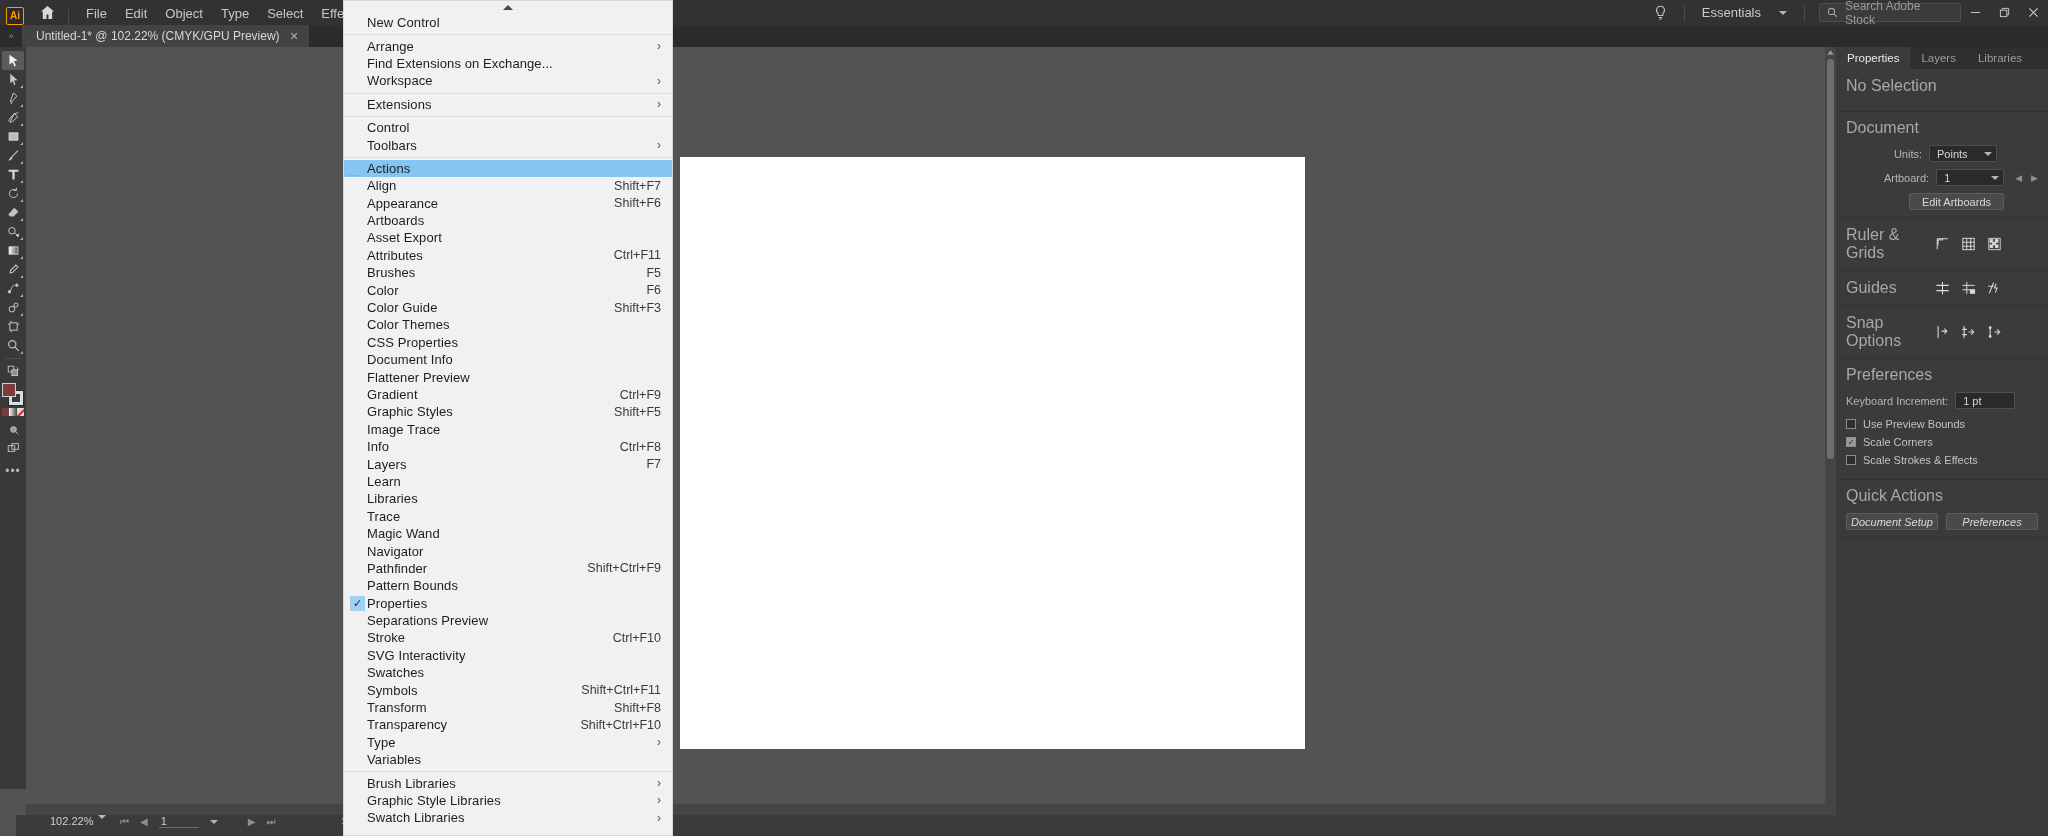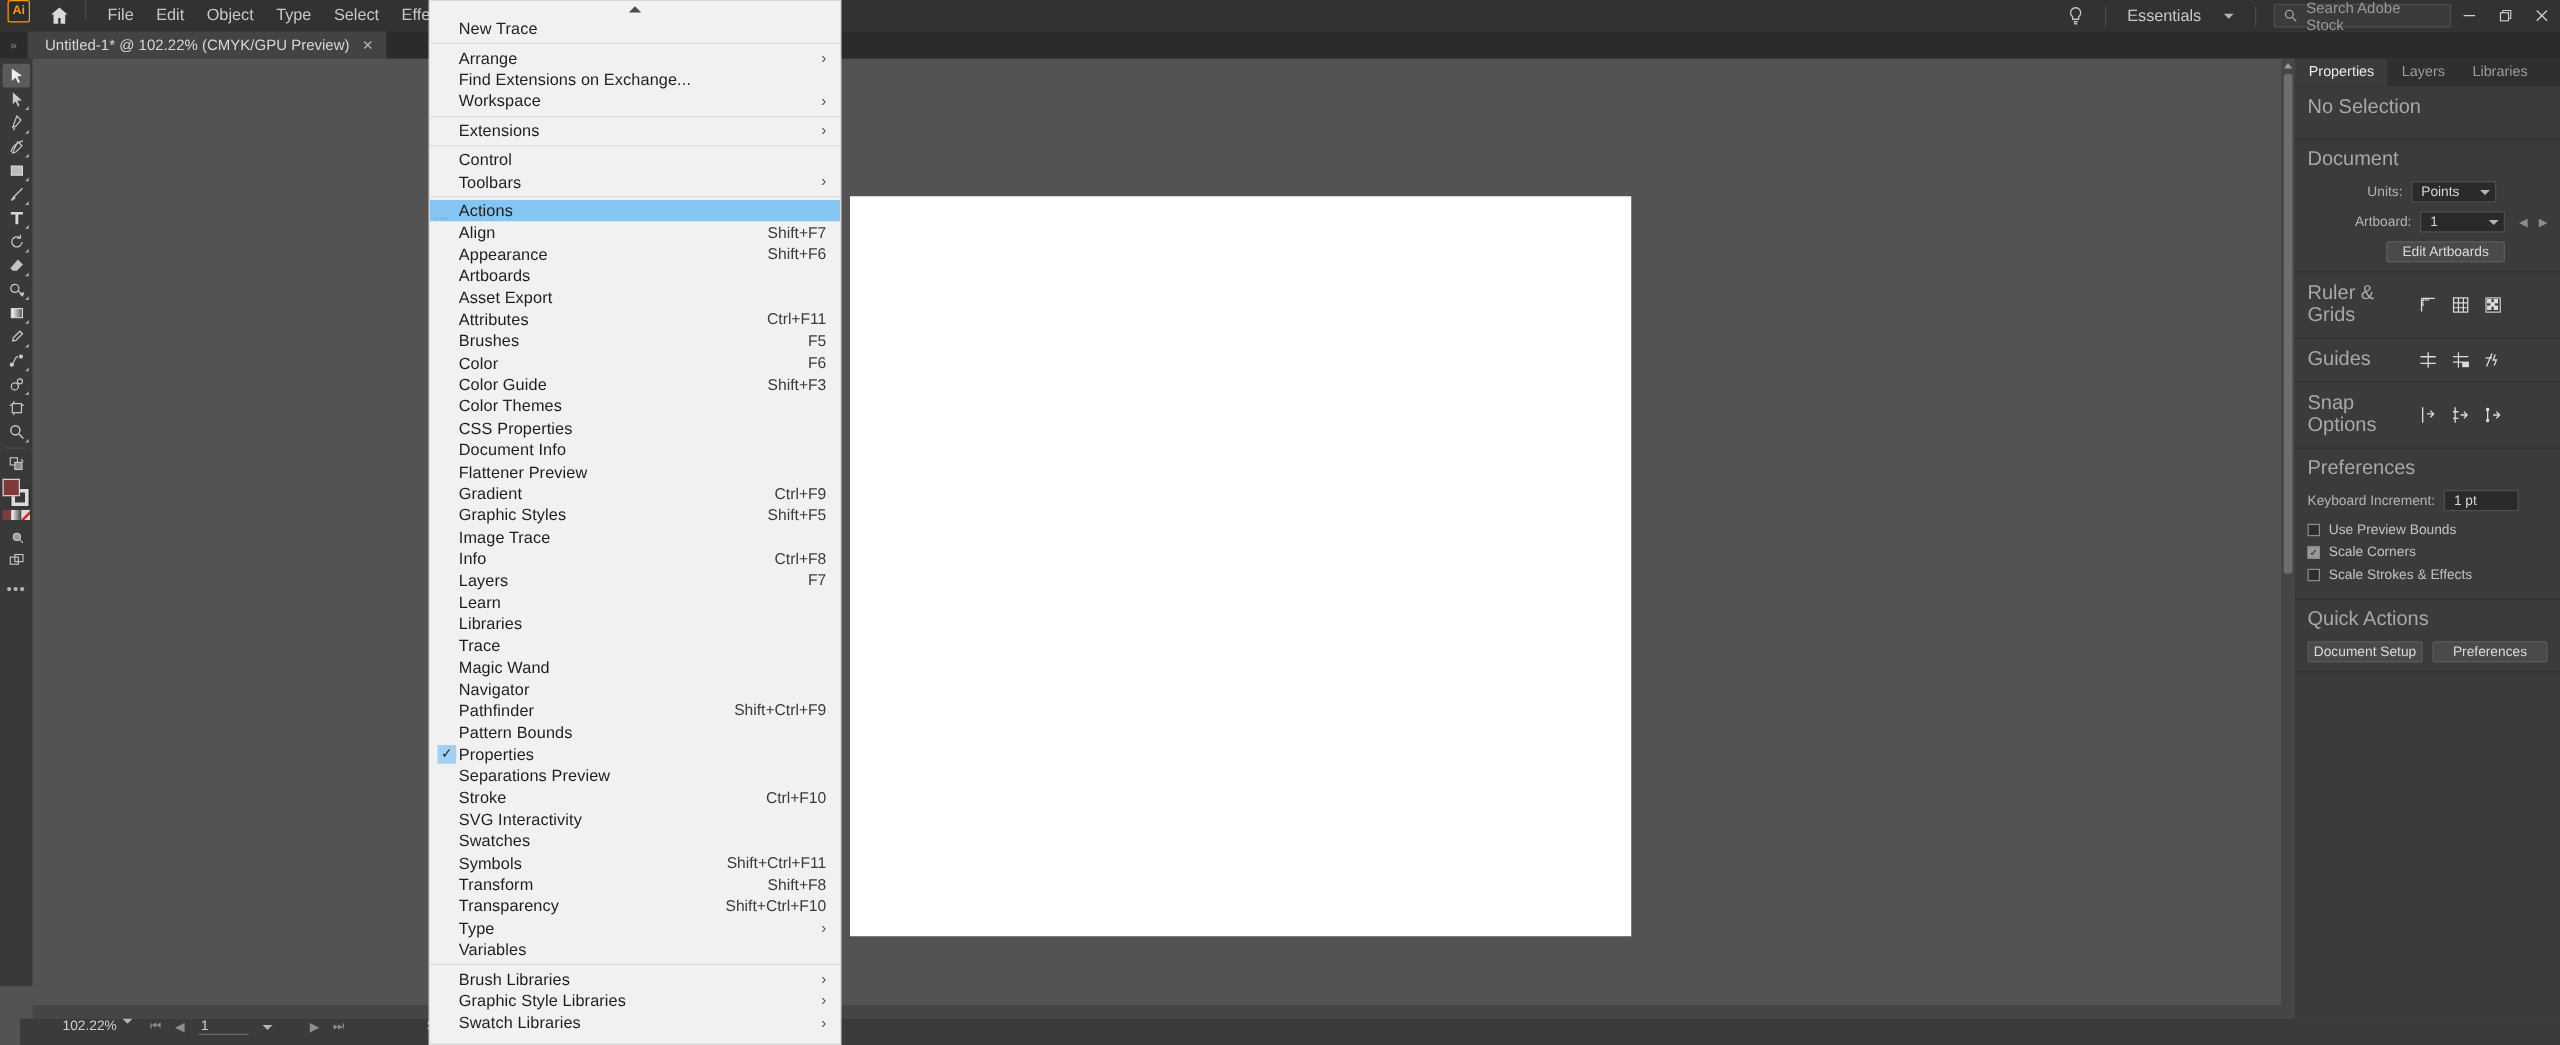--- a/index.html
+++ b/index.html
@@ -9,21 +9,21 @@
     font-family:"Liberation Sans", sans-serif;
     font-size:14px;
     color:#c9c9c9;
     position:relative;
   }
 
   
   #menubar {
     position:absolute; left:0; top:0; width:2048px; height:25px;
     background:#323232;
-    display:flex; align-items:flex-start;
+    display:flex; align-items:flex-end;
     z-index:5;
   }
   .ai-logo {
     width:18px; height:18px; margin-left:6px; margin-right:10px;
     border:1px solid #ff9a00; border-radius:2px;
     background:#2b2b2b; color:#ff9a00;
     font-size:10px; font-weight:bold; line-height:16px; text-align:center;
     font-family:"Liberation Sans", sans-serif;
   }
   .home-btn { width:26px; height:25px; display:flex; align-items:center; justify-content:center; }
@@ -175,21 +175,21 @@
     font-size:11px; color:#dadada; padding:0 12px;
   }
   .iconrow { display:flex; align-items:center; gap:10px; }
   .iconrow .ico { width:16px; height:15px; display:flex; align-items:center; justify-content:center; }
   .iconrow .ico svg { width:15px; height:14px; }
   .pcheck { display:flex; align-items:center; gap:7px; margin-bottom:6px; font-size:11px; color:#c2c2c2; }
   .cbox { width:10px; height:10px; border:1px solid #8d8d8d; background:#2d2d2d; flex:none;
           display:flex; align-items:center; justify-content:center; font-size:8px; color:#e3e3e3; }
   .cbox.on { background:#9a9a9a; color:#1e1e1e; }
   .qa-row { display:flex; gap:8px; }
-  .qa-row .pbtn { flex:1; padding:0; }
+  .qa-row .pbtn { flex:1; padding:0;font-style:italic; }
   .psec.flat { display:flex; align-items:center; justify-content:space-between; padding:8px 10px; }
 </style>
 </head>
 <body>
 
 <div id="menubar">
   <div class="ai-logo">Ai</div>
   <div class="home-btn">
     <svg viewBox="0 0 16 16" fill="#d8d8d8">
         <path d="M8 1L1 7h2v8h4v-5h2v5h4V7h2z"></path>
@@ -563,21 +563,21 @@
     </div>
   </div>
 </div>
 
 <div id="winmenu">
   <div class="scroll-up">
       <span class="chev"></span>
     </div>
   <div id="winmenu-items">
       <div class="mi">
-        <span class="lbl">New Trace</span>
+        <span class="lbl">New Control</span>
       </div>
       <div class="mi-sep"></div>
       <div class="mi">
         <span class="lbl">Arrange</span>
         <span class="sub">›</span>
       </div>
       <div class="mi">
         <span class="lbl">Find Extensions on Exchange...</span>
       </div>
       <div class="mi">

